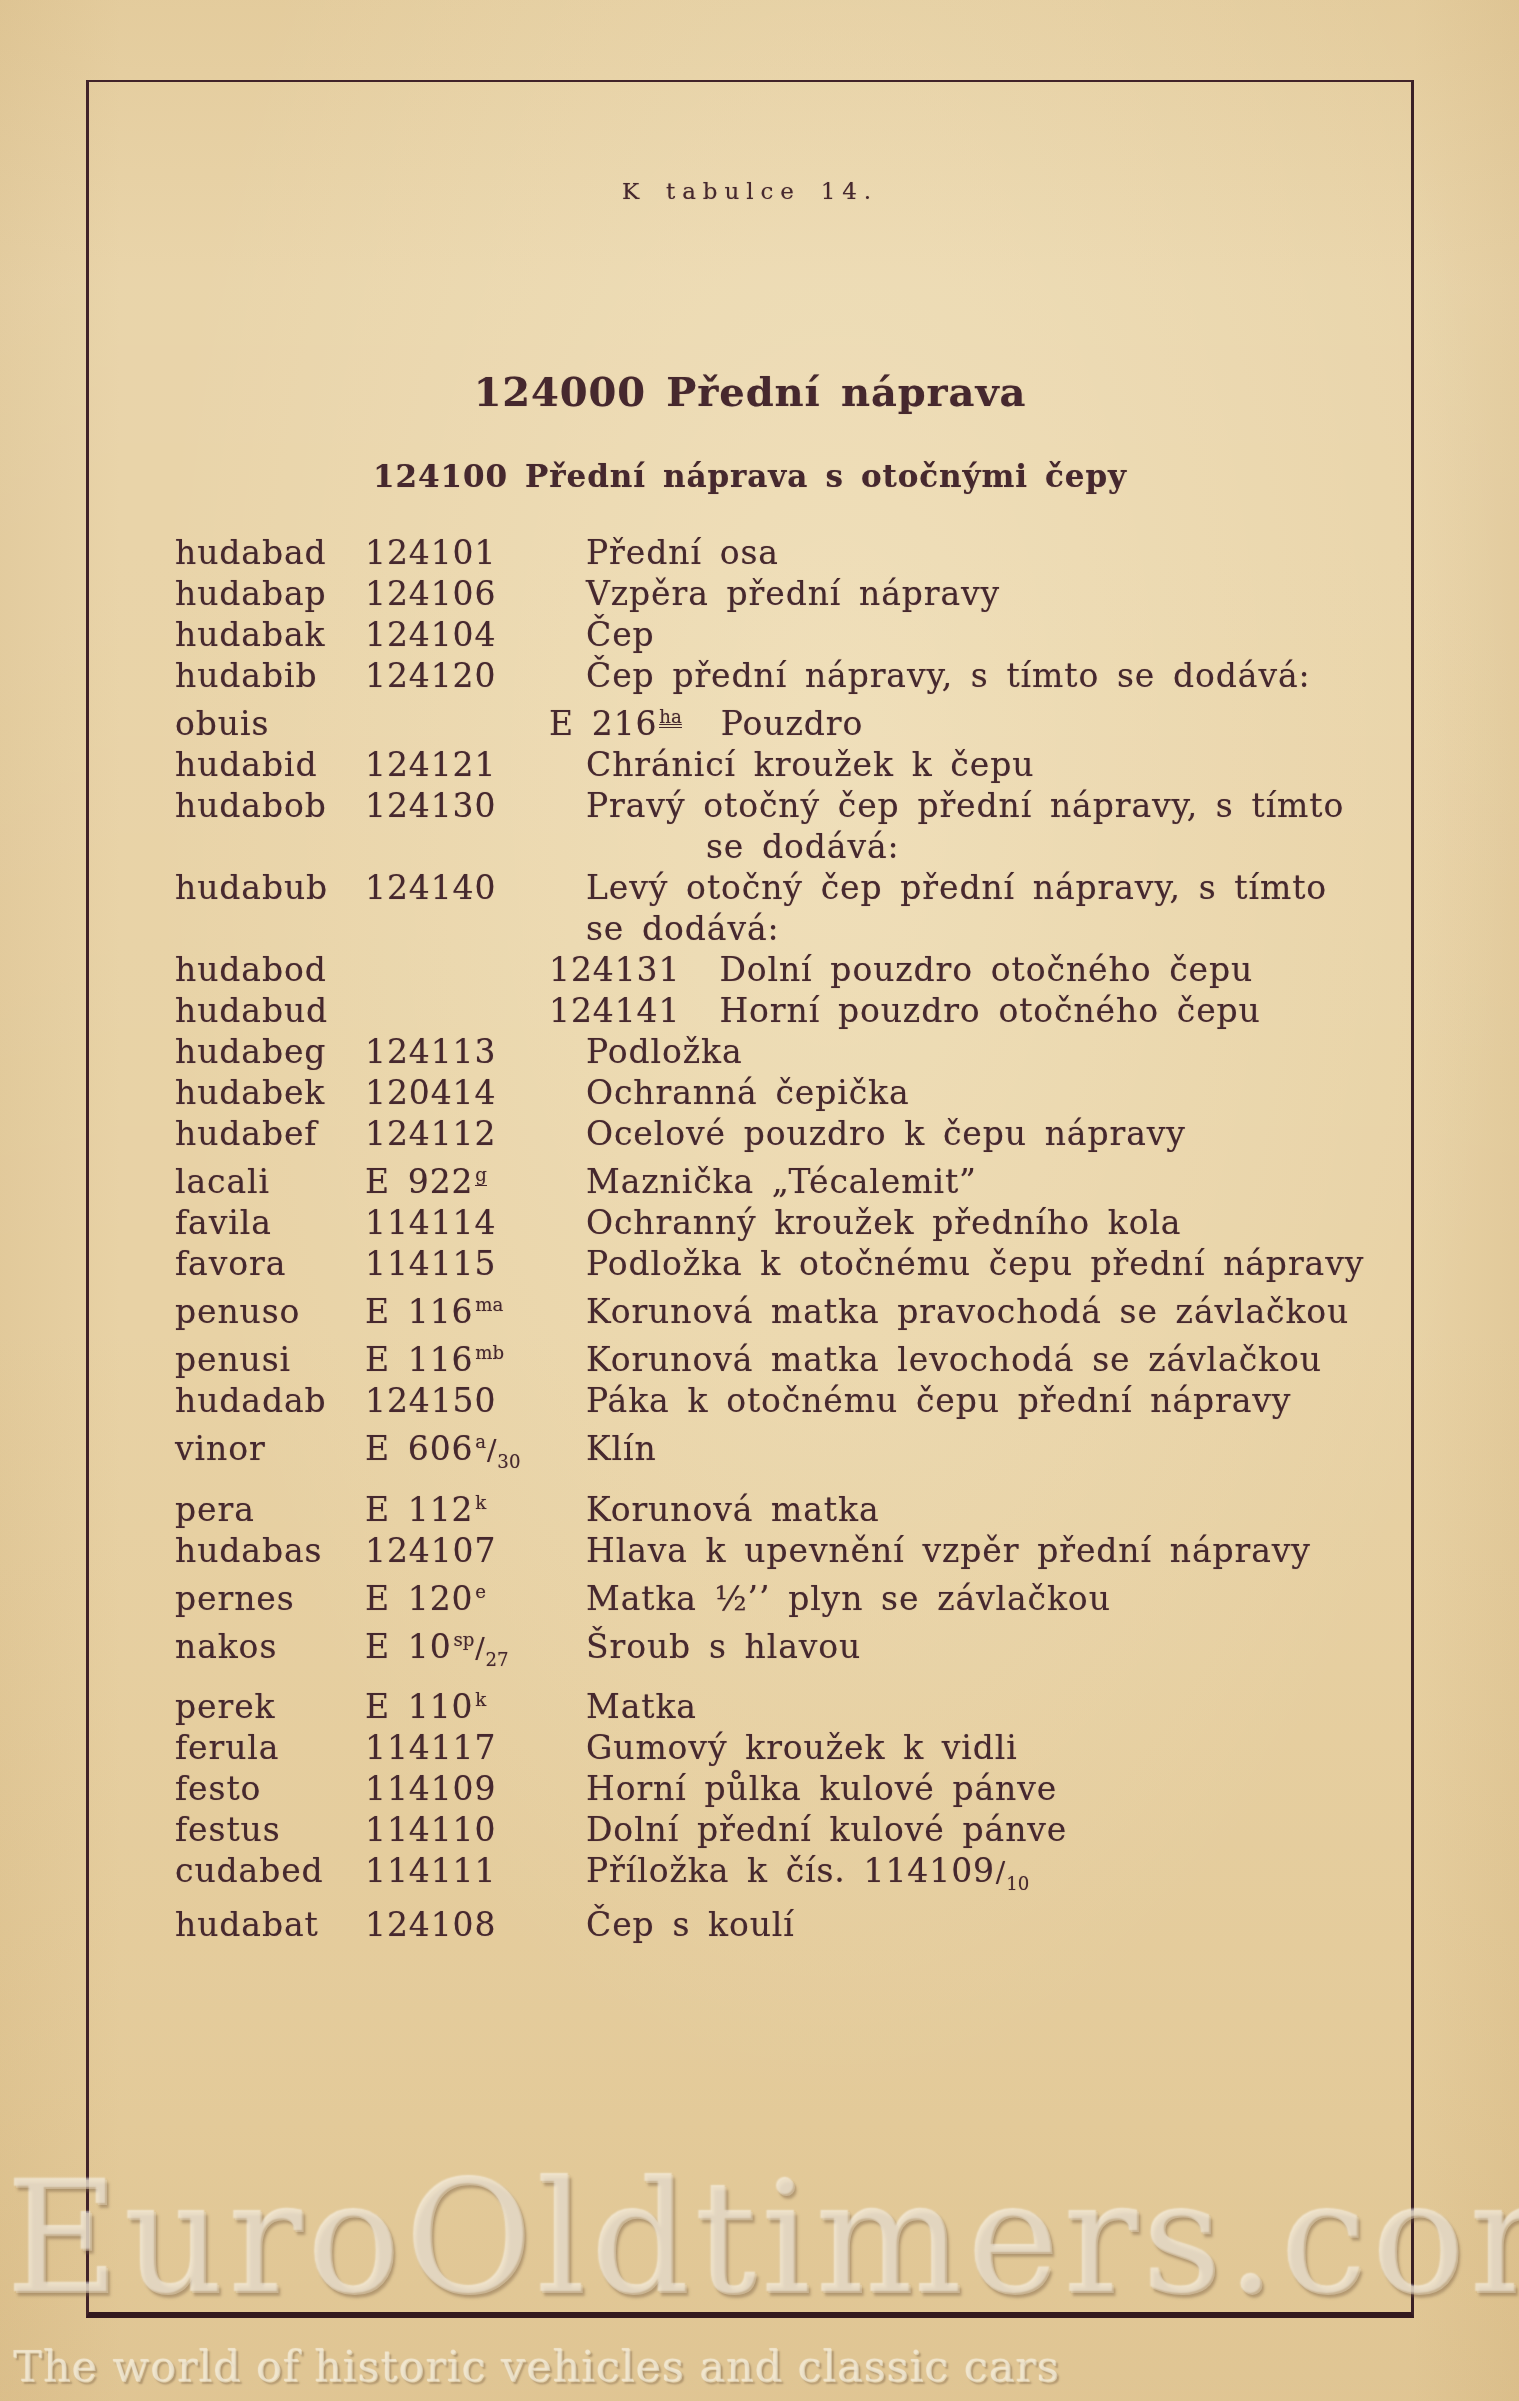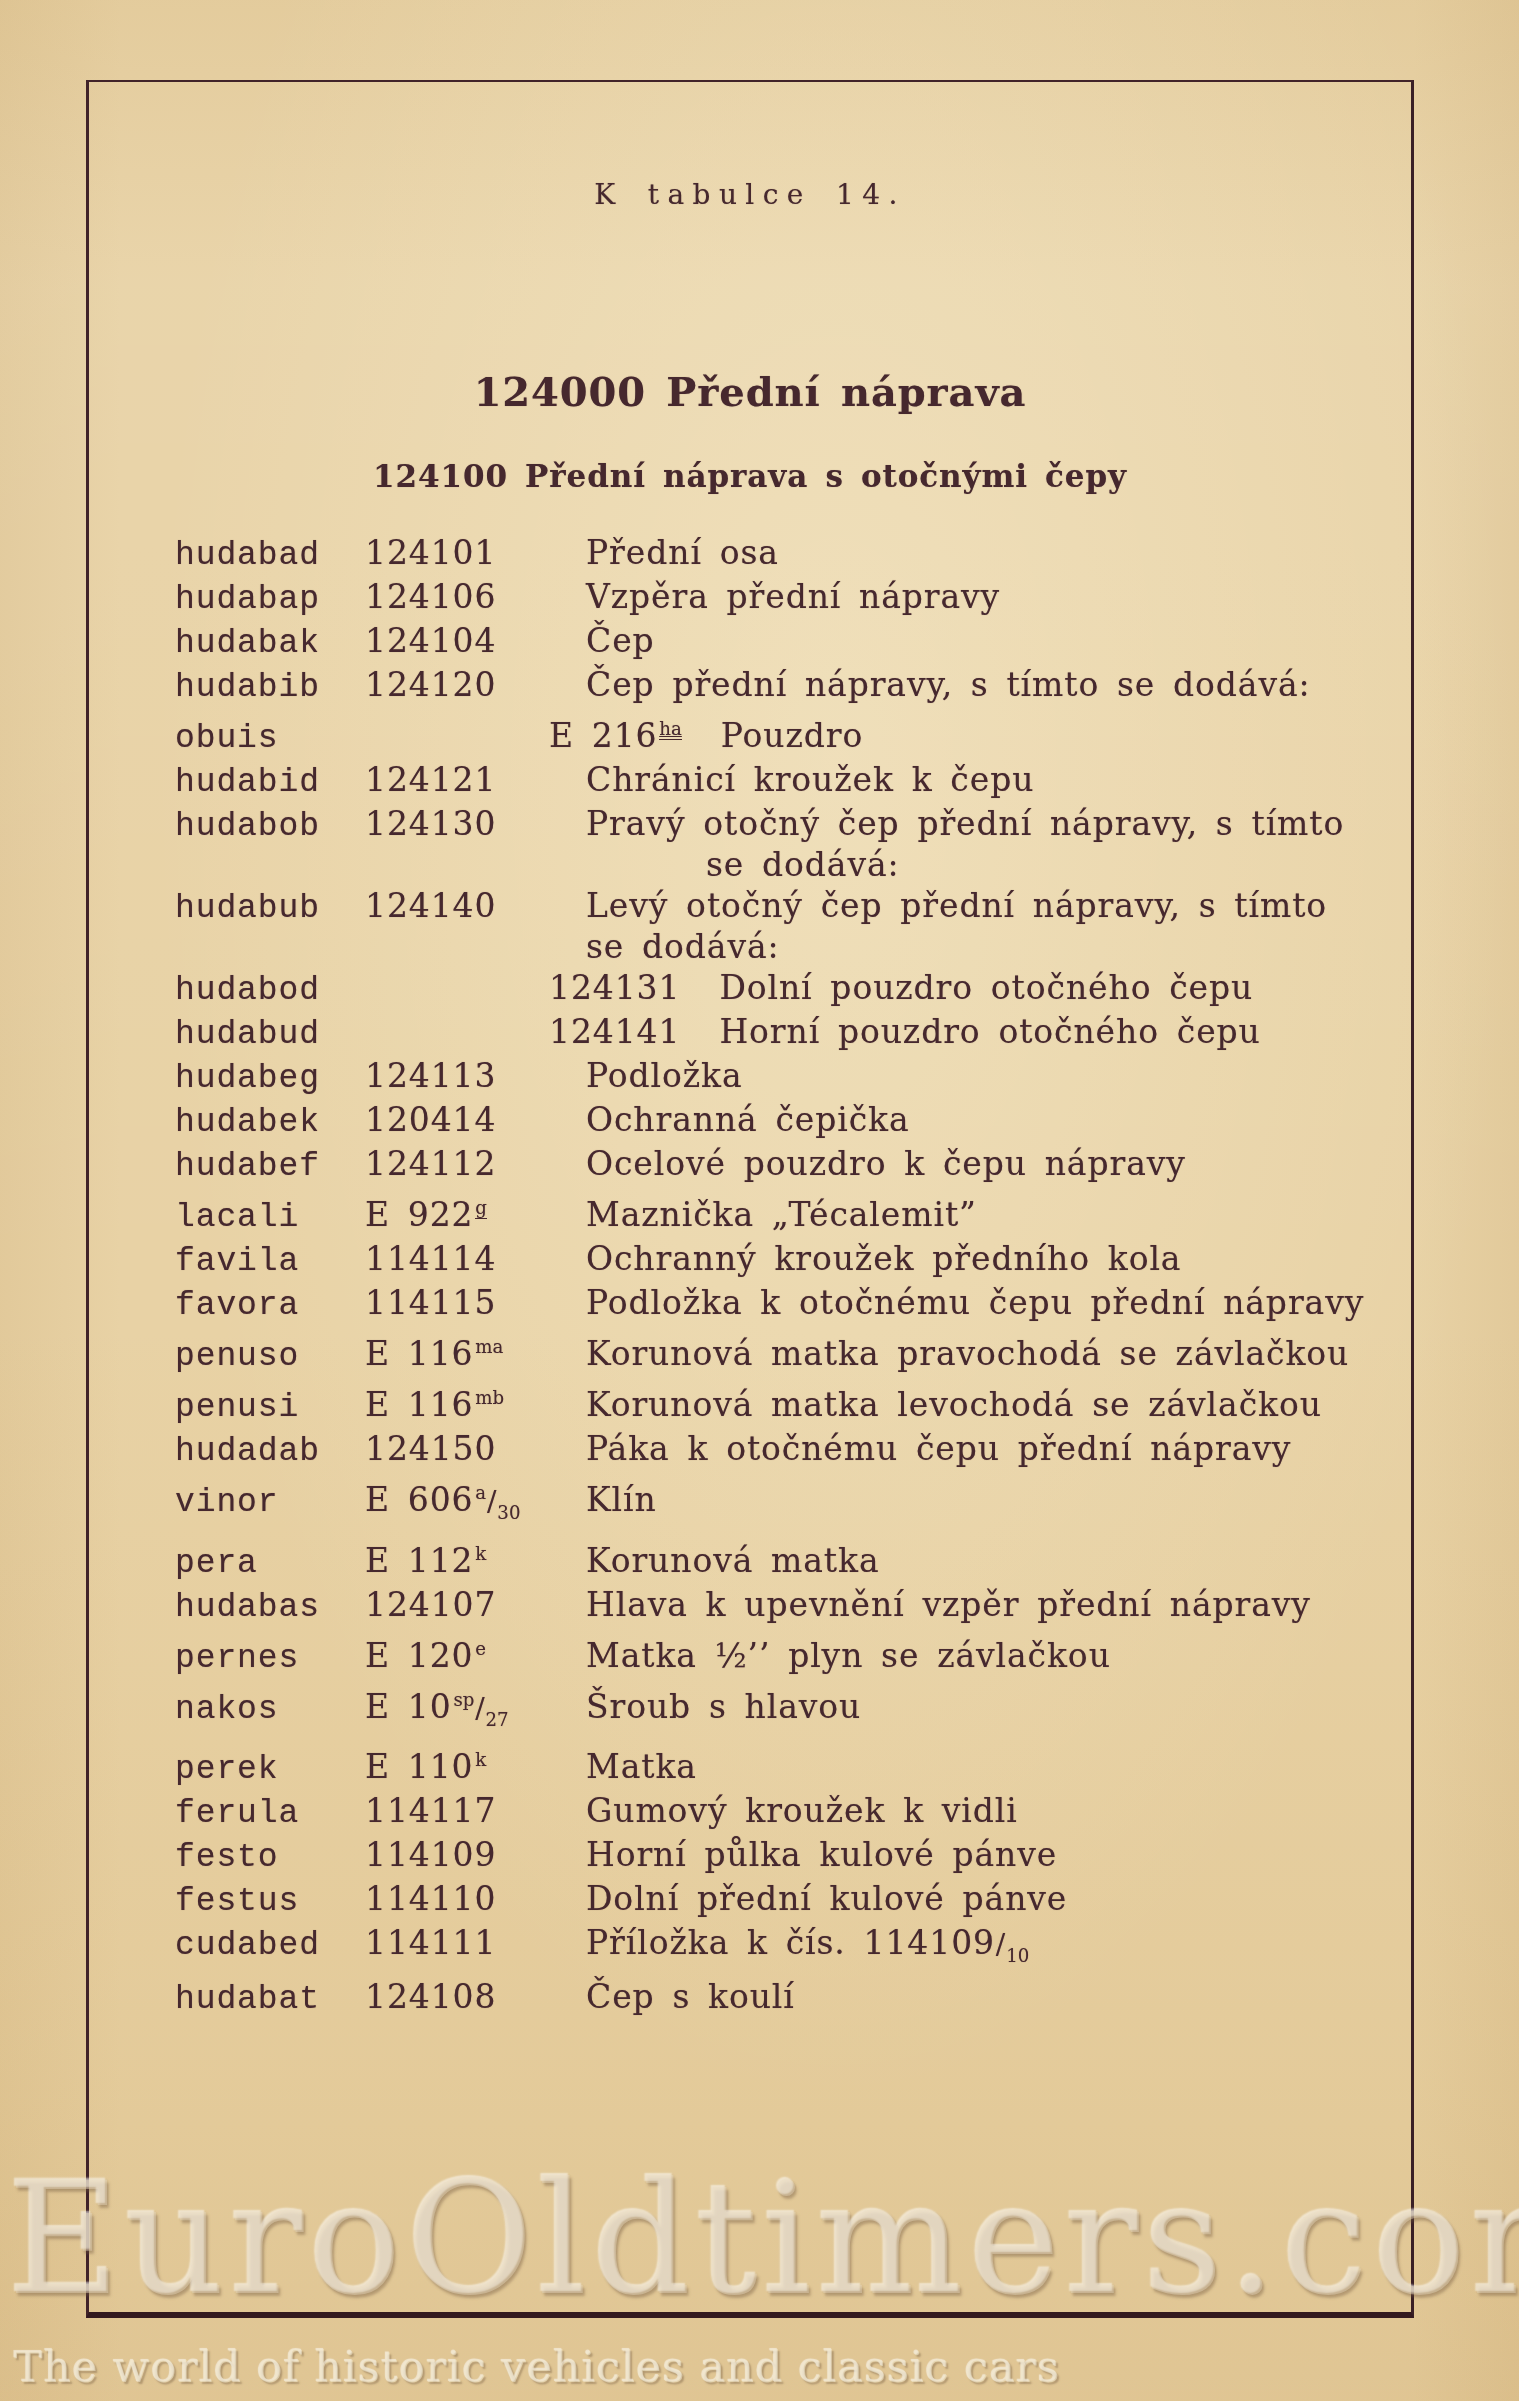--- a/index.html
+++ b/index.html
@@ -19,36 +19,36 @@
   .border-frame{
     position:absolute; left:86px; top:80px; width:1328px; height:2238px;
     box-sizing:border-box;
     border-top:2.8px solid #412329;
     border-left:3.7px solid #412329;
     border-right:3.7px solid #3a2026;
     border-bottom:6.4px solid #33191f;
   }
   .title{
     position:absolute; left:86px; top:178px; width:1328px;
-    text-align:center; font-size:28px; letter-spacing:0.30em; word-spacing:0.25em;
+    text-align:center; font-size:23px; letter-spacing:0.30em; word-spacing:0.25em;
   }
   .h1{
     position:absolute; left:86px; top:368px; width:1328px;
     text-align:center; font-size:40px; font-weight:bold; letter-spacing:0.9px; word-spacing:5.5px;
   }
   .h2{
     position:absolute; left:86px; top:458px; width:1328px;
     text-align:center; font-size:31px; font-weight:bold; letter-spacing:0.9px; word-spacing:5.5px;
   }
   .parts-table{
     position:absolute; left:175px; top:532px; width:1208px;
     font-size:33px; line-height:41px; letter-spacing:0.9px; word-spacing:6.4px;
   }
   .row{ display:flex; align-items:baseline; }
-  .c1{ width:190px; flex:none;font-family:Liberation Mono, monospace; }
+  .c1{ width:190px; flex:none; }
   .c2{ width:221px; flex:none; }
   .c3{ flex:1; }
   .code .sup{
     font-size:0.55em; vertical-align:super; margin-left:1.8px; letter-spacing:0;
   }
   .code .supU{ border-bottom:1.8px solid currentColor; padding-bottom:0px;text-decoration:underline; }
   .code .fsl{ font-size:0.85em; margin-left:0.9px; }
   .code .den{ font-size:0.55em; vertical-align:sub; letter-spacing:0; }
   .code.inline{ margin-left:-37px; margin-right:39px; }
   .desc2{ line-height:41px; }

